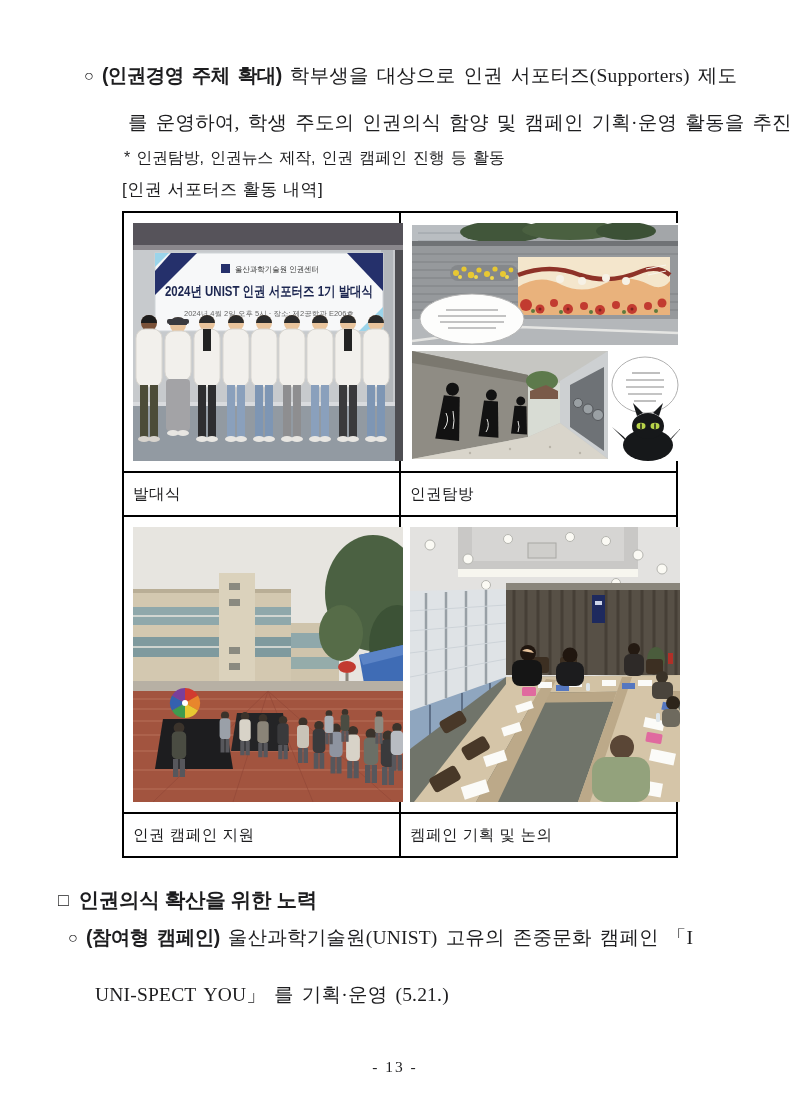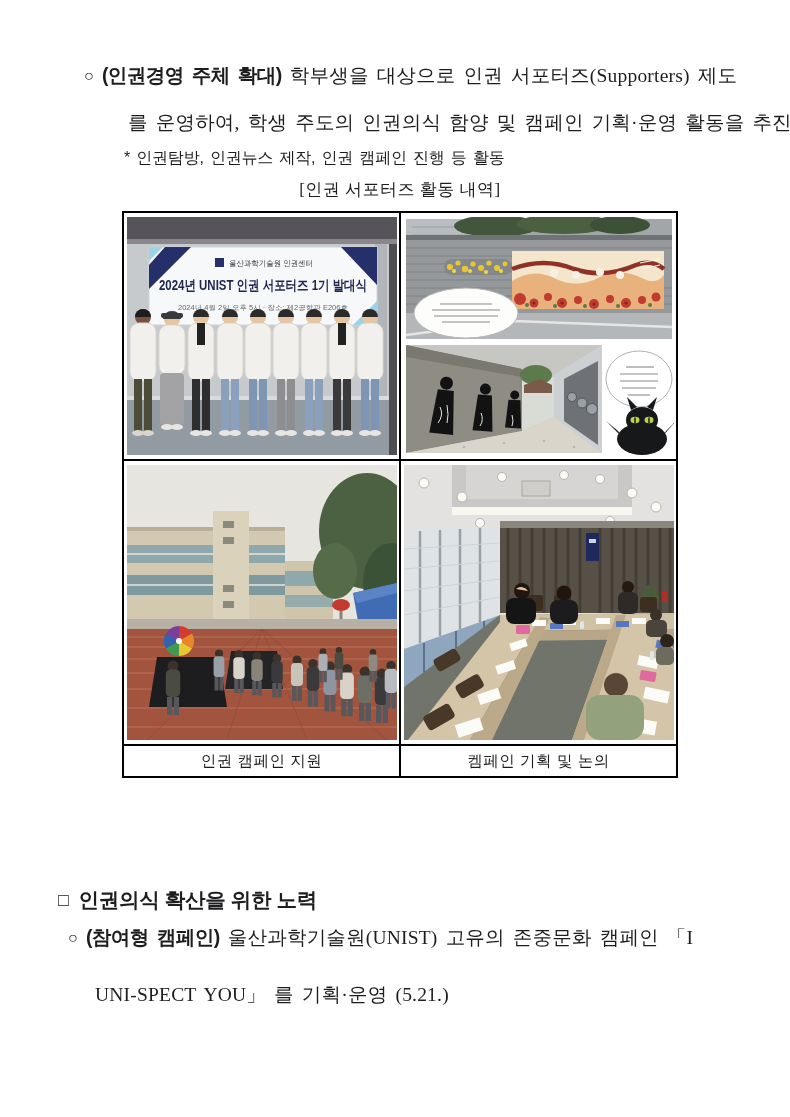--- a/index.html
+++ b/index.html
@@ -8,25 +8,25 @@
     position:relative; width:790px; height:1117px; background:#ffffff;
     margin:0 auto; overflow:hidden;
     font-family:"Liberation Serif","DejaVu Serif",serif;
     color:#1d1d1f;
   }
   .abs{position:absolute;}
   .body-line{font-size:19.5px; letter-spacing:.2px; word-spacing:3px; white-space:nowrap;}
   .marker{font-size:16px; margin-right:8px; vertical-align:1px;}
   .blabel{font-family:"Liberation Sans","DejaVu Sans",sans-serif; font-weight:bold; letter-spacing:-.5px;}
   .note-line{font-family:Liberation Sans, sans-serif; font-size:16px; letter-spacing:-.2px; word-spacing:2px; white-space:nowrap;}
-  .tbl-title{font-family:Liberation Serif, serif; font-size:17px; letter-spacing:.5px; text-align:center; width:556px;}
+  .tbl-title{font-family:Liberation Sans, sans-serif; font-size:17px; letter-spacing:.5px; text-align:left; width:556px;}
   .section-head{font-family:"Liberation Sans","DejaVu Sans",sans-serif; font-size:20.5px; font-weight:bold; letter-spacing:-.3px; white-space:nowrap;}
   .section-head .sq{font-weight:normal; font-size:18px; margin-right:10px; vertical-align:1px;}
   table.photo-tbl{border-collapse:collapse; table-layout:fixed; width:556px;}
-  table.photo-tbl td{border:2px solid #000; padding:3px; text-align:center; vertical-align:middle; background:#fff;margin-top:18px;}
+  table.photo-tbl td{border:2px solid #000; padding:9px; vertical-align:middle; background:#fff;margin-top:18px;}
   td.photo-cell{height:240px;}
   td.photo-cell2{height:277px;}
   td.cap{height:24px; font-family:"Liberation Sans","DejaVu Sans",sans-serif; font-size:15.5px; letter-spacing:.5px; padding:2px;}
   .photo-cell svg, .photo-cell2 svg{display:block; margin:0 auto;}
   .footer{width:790px; text-align:center; font-size:15.5px; letter-spacing:2px;}
 </style>
 </head>
 <body>
 
 <div class="page">
@@ -271,20 +271,24 @@
               <polygon points="249,193 253,180 243,190" fill="#16181a"></polygon>
               <ellipse cx="231" cy="203" rx="4.5" ry="3.2" fill="#b8d44a"></ellipse>
               <ellipse cx="245" cy="203" rx="4.5" ry="3.2" fill="#b8d44a"></ellipse>
               <rect x="230.3" y="200.5" width="1.4" height="5.5" fill="#101010"></rect>
               <rect x="244.3" y="200.5" width="1.4" height="5.5" fill="#101010"></rect>
             </g>
           </svg>
         </td>
       </tr>
       <tr>
+        <td class="cap">발대식</td>
+        <td class="cap">인권탐방</td>
+      </tr>
+      <tr>
 
         <td class="photo-cell2">
           <svg width="270" height="275" viewBox="0 0 270 275">
             <defs>
               <g id="tinyP">
                 <circle cx="0" cy="-26" r="4.5" fill="#3b332b"></circle>
                 <rect x="-6" y="-23" width="12" height="23" rx="4" fill="currentColor"></rect>
                 <rect x="-5" y="0" width="4.5" height="15" fill="#57575c"></rect>
                 <rect x="0.5" y="0" width="4.5" height="15" fill="#57575c"></rect>
               </g>
@@ -520,14 +524,15 @@
   </div>
 
   <div class="abs body-line" style="left:60px; top:924px;margin-left:8px;">
     <span class="marker">○</span><span class="blabel">(참여형 캠페인)</span>
     <span>울산과학기술원(UNIST) 고유의 존중문화 캠페인 「I</span>
   </div>
   <div class="abs body-line" style="left:95px; top:981px;">
     <span>UNI-SPECT YOU」 를 기획·운영 (5.21.)</span>
   </div>
 
+  <div class="abs footer" style="left:0; top:1058px;">- 13 -</div>
 
 </div>
 
 </body></html>

